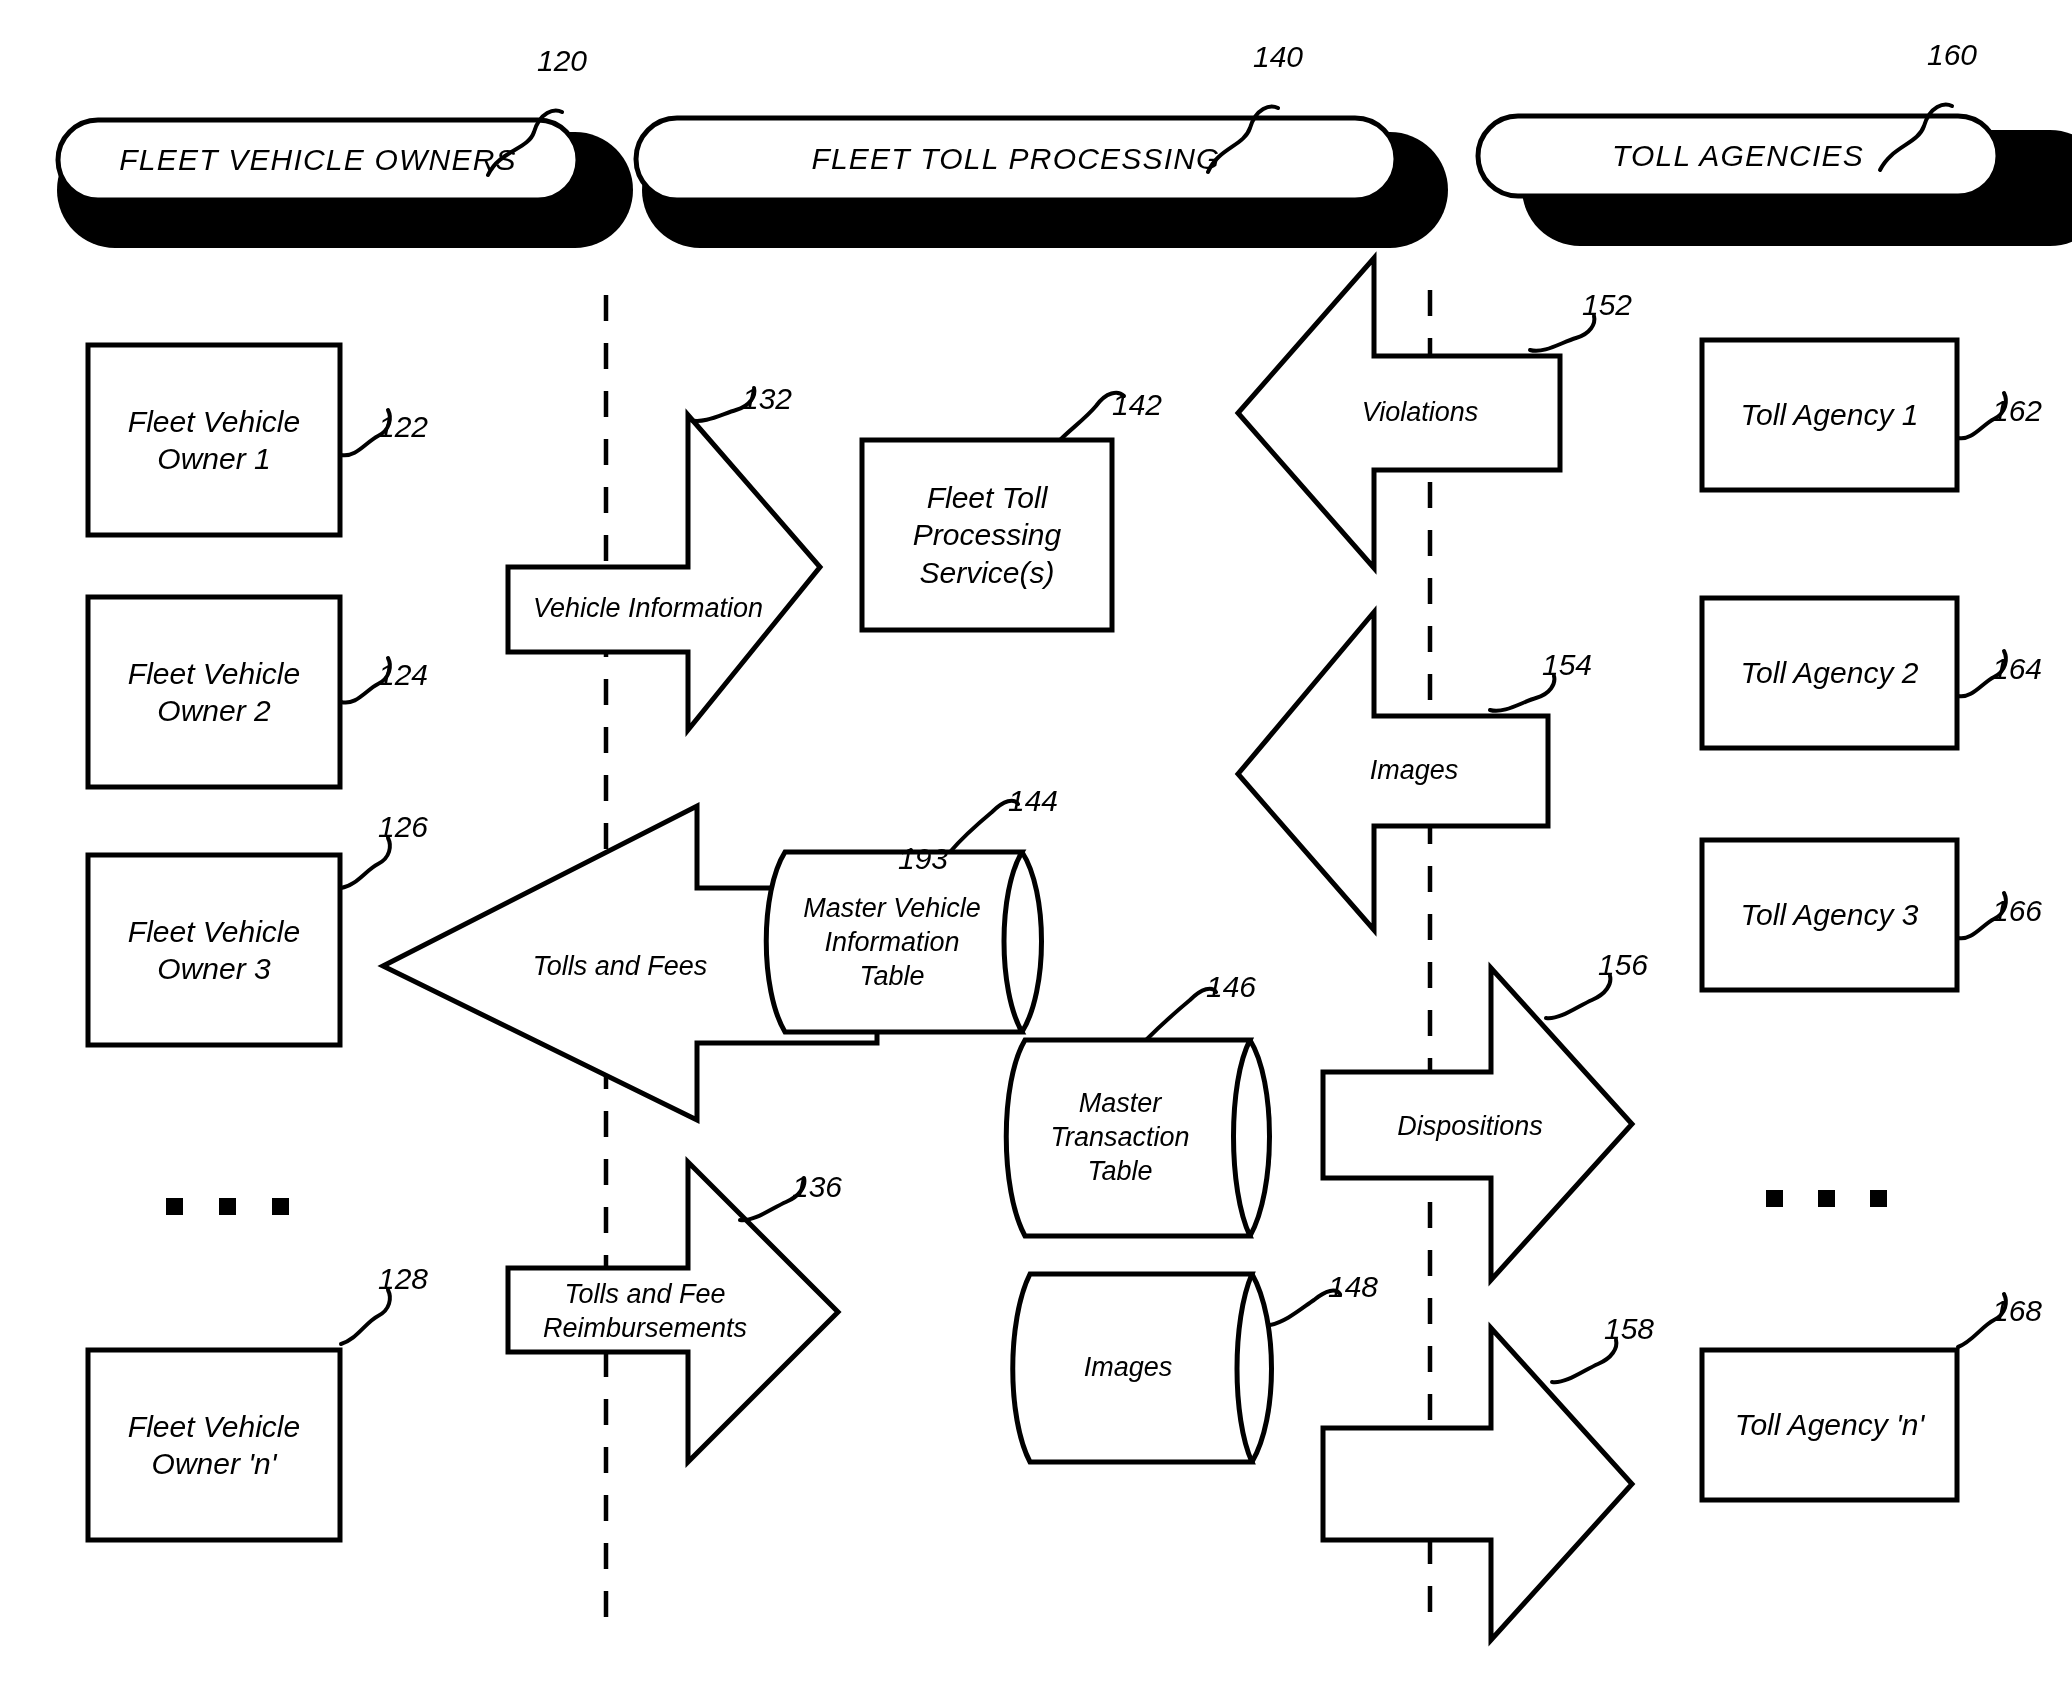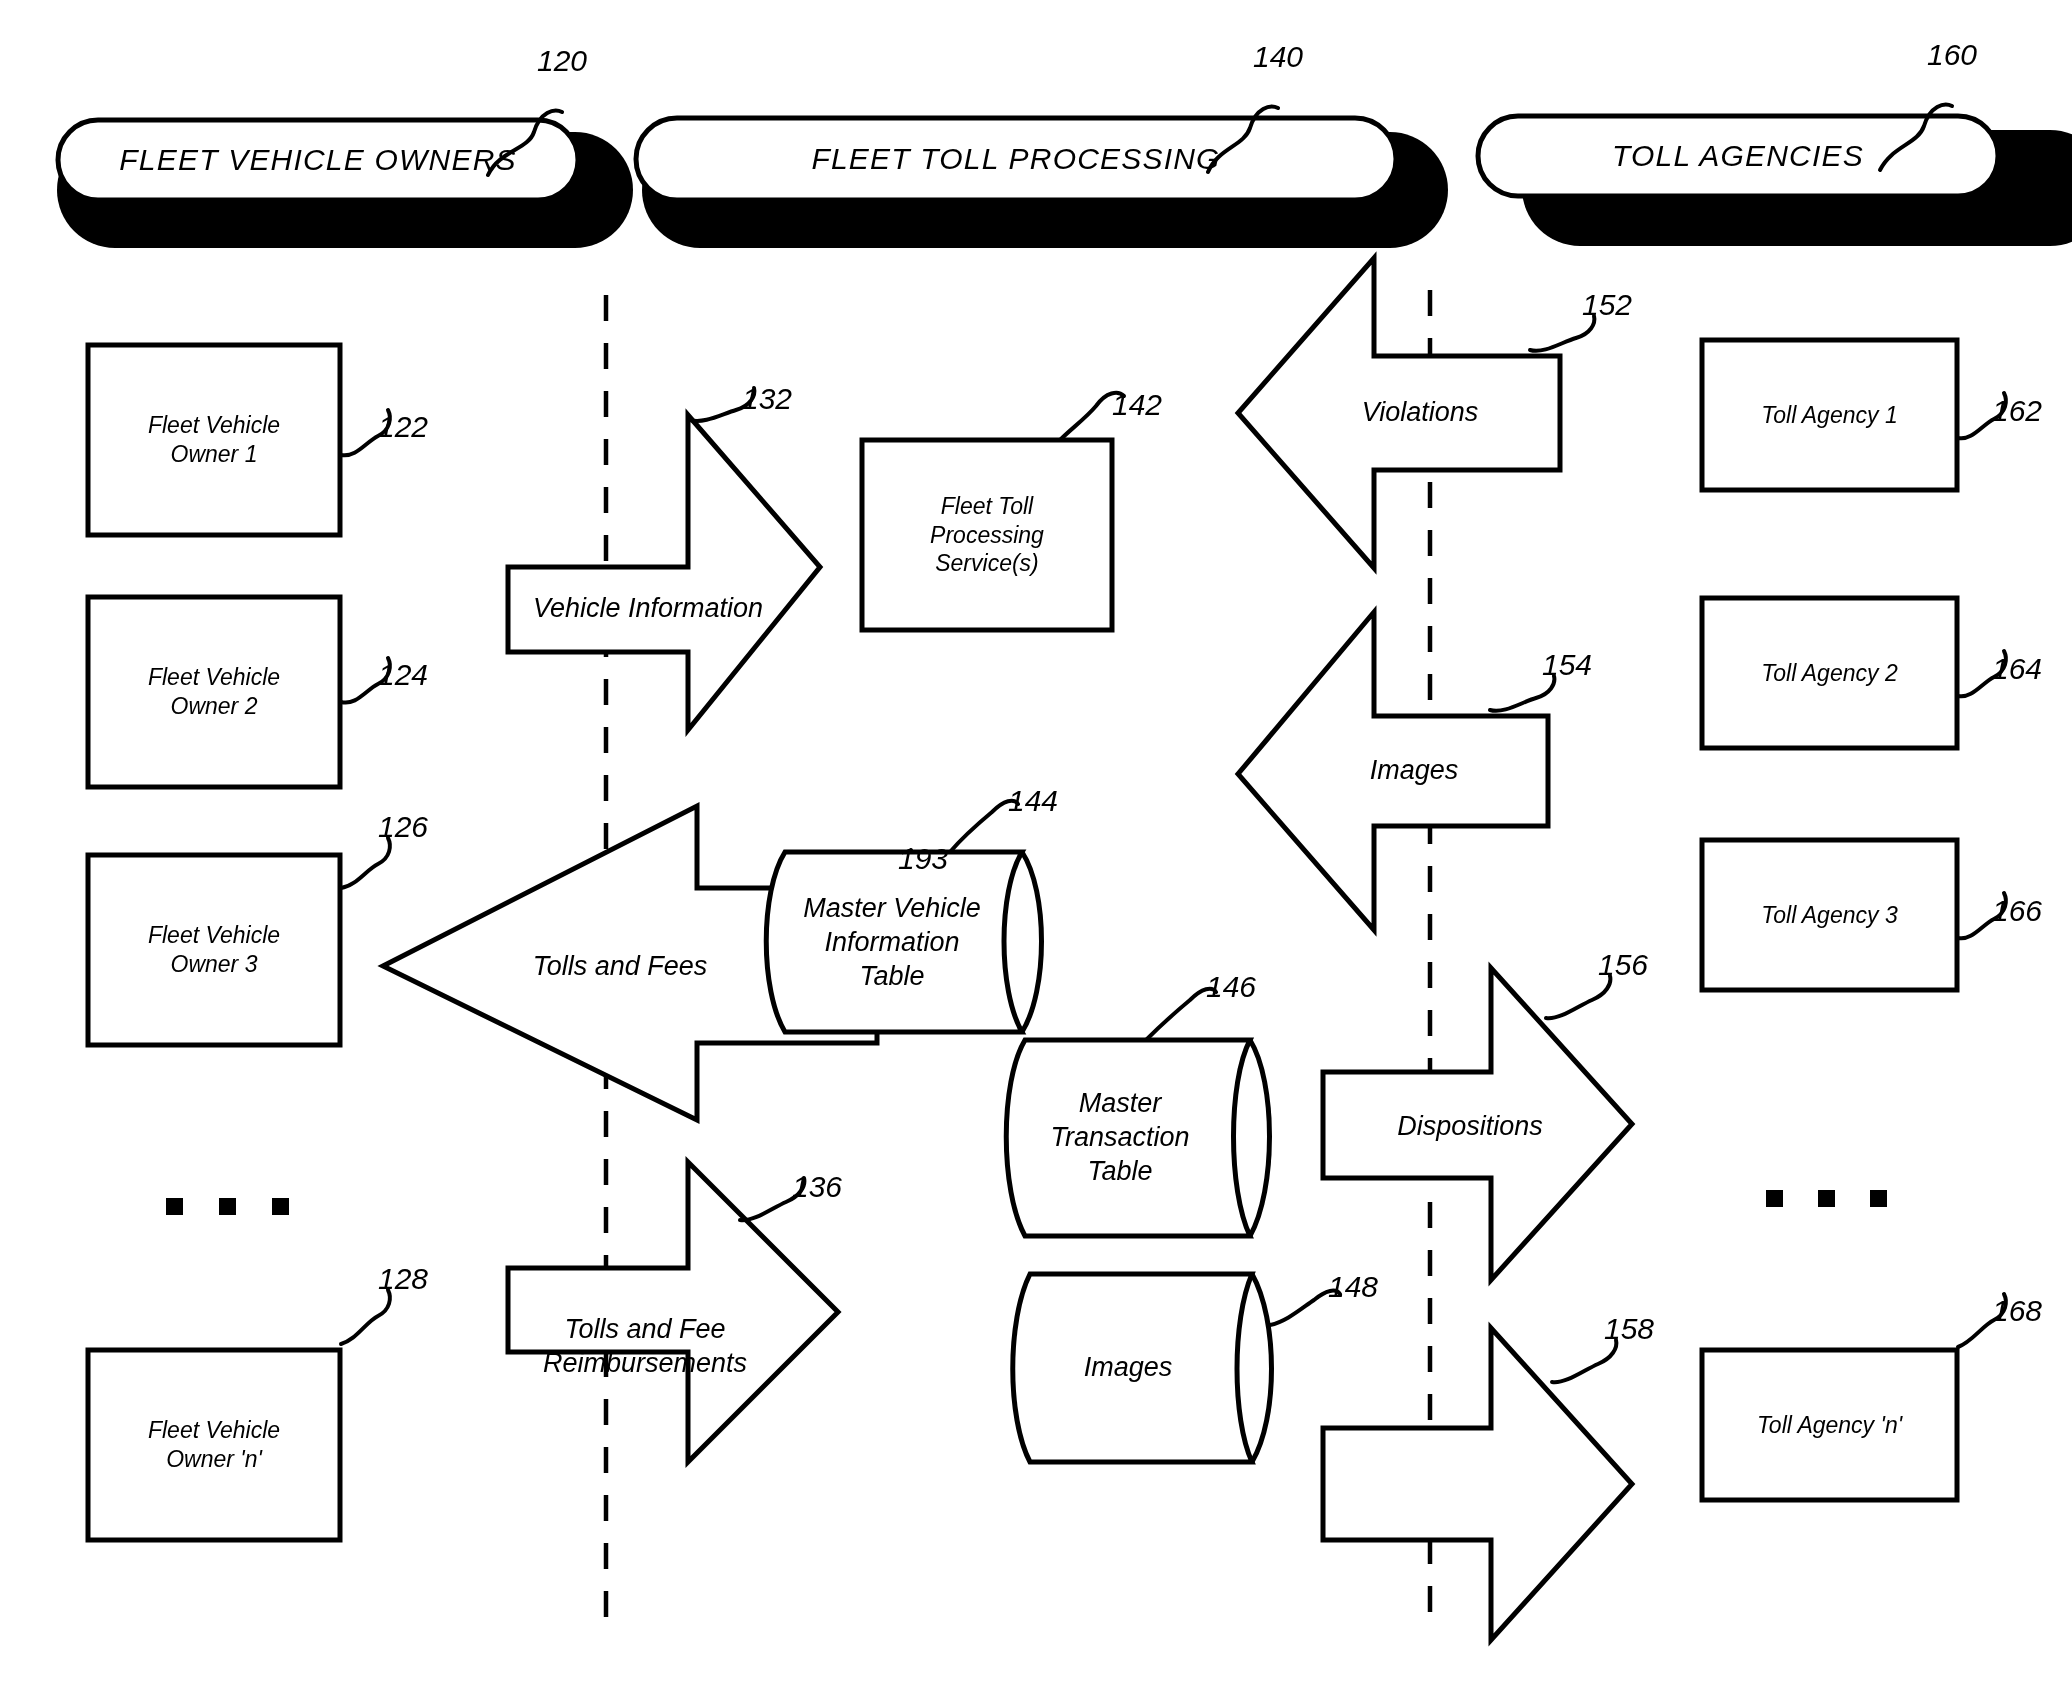--- a/index.html
+++ b/index.html
@@ -67,21 +67,21 @@
     white-space: pre-line;
     pointer-events: none;
     font-style: italic;
   }
   .banner-text {
     font-size: 30px;
     letter-spacing: 1.2px;
     font-weight: 400;
   }
   .box-text {
-    font-size: 23px;
+    font-size: 30px;
   }
   .arrow-text {
     font-size: 27px;
   }
   .cyl-text {
     font-size: 27px;
   }
   .ref-num {
     font-size: 30px;
     font-weight: 400;
@@ -228,21 +228,21 @@
   <div class="lbl box-text centerbox" style="left:1702px; top:840px; width:255px; height:150px;">Toll Agency 3</div>
   <div class="lbl box-text centerbox" style="left:1702px; top:1350px; width:255px; height:150px;">Toll Agency 'n'</div>
 
   <div class="lbl ref-num" style="left:1962px; top:392px; width:110px;">162</div>
   <div class="lbl ref-num" style="left:1962px; top:650px; width:110px;">164</div>
   <div class="lbl ref-num" style="left:1962px; top:892px; width:110px;">166</div>
   <div class="lbl ref-num" style="left:1962px; top:1292px; width:110px;">168</div>
 
   <div class="lbl arrow-text centerbox" style="left:508px; top:580px; width:280px; height:58px;">Vehicle Information</div>
   <div class="lbl arrow-text centerbox" style="left:420px; top:938px; width:400px; height:58px;">Tolls and Fees</div>
-  <div class="lbl arrow-text centerbox" style="left:500px; top:1272px; width:290px; height:80px;margin-top:35px;">Tolls and Fee
+  <div class="lbl arrow-text centerbox" style="left:500px; top:1272px; width:290px; height:80px;">Tolls and Fee
 Reimbursements</div>
 
   <div class="lbl ref-num" style="left:712px; top:380px; width:110px;">132</div>
   <div class="lbl ref-num" style="left:868px; top:840px; width:110px;">193</div>
   <div class="lbl ref-num" style="left:762px; top:1168px; width:110px;">136</div>
 
   <div class="lbl box-text centerbox" style="left:862px; top:440px; width:250px; height:190px;">Fleet Toll
 Processing
 Service(s)</div>
   <div class="lbl ref-num" style="left:1082px; top:386px; width:110px;">142</div>

